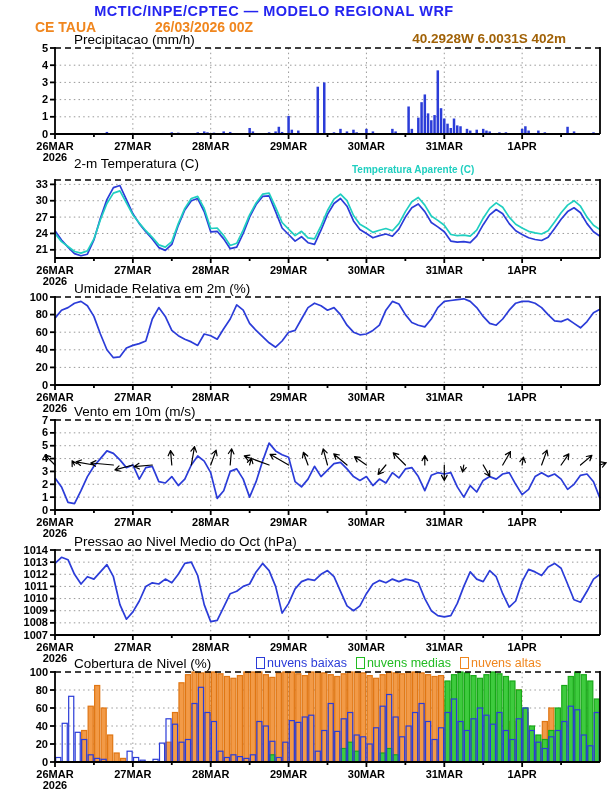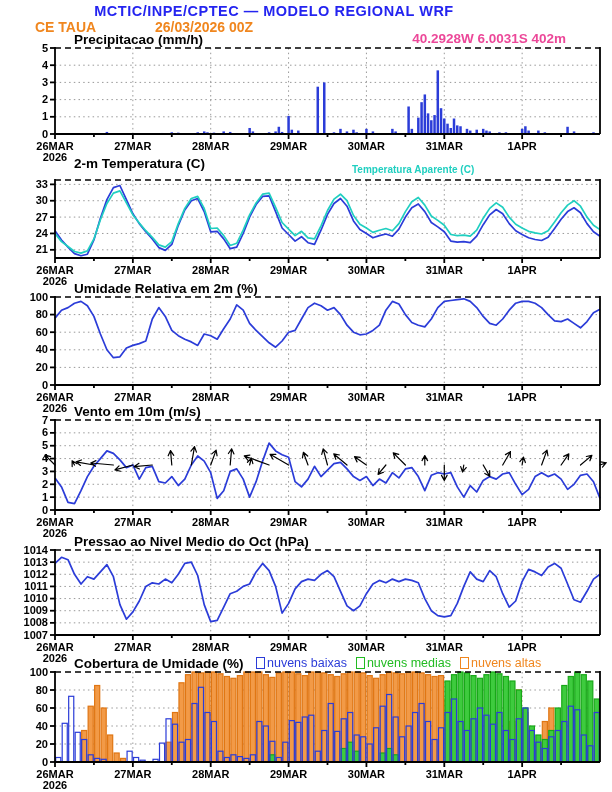--- a/index.html
+++ b/index.html
@@ -3,46 +3,46 @@
 <meta charset="utf-8">
 <style>
   html,body{margin:0;padding:0;}
   body{width:612px;height:792px;position:relative;background:#ffffff;overflow:hidden;
        font-family:"Liberation Sans",sans-serif;}
   .hdr-title{position:absolute;top:3px;left:0;width:548px;text-align:center;
              font-size:14.5px;font-weight:bold;color:#2424f0;letter-spacing:.5px;}
   .hdr-station{position:absolute;top:19px;left:35px;font-size:14px;font-weight:bold;color:#f0861e;}
   .hdr-run{position:absolute;top:19px;left:155px;font-size:14px;font-weight:bold;color:#f0861e;}
   .hdr-coords{position:absolute;top:31px;right:46px;font-size:13.5px;font-weight:bold;color:#f0861e;}
-  .ptitle{position:absolute;left:74px;font-size:13.5px;font-weight:bold;color:#000;z-index:2;white-space:nowrap;}
+  .ptitle{position:absolute;left:74px;font-size:13.5px;font-weight:normal;color:#000;z-index:2;white-space:nowrap;}
   .ptitle2{position:absolute;left:352px;font-size:10px;font-weight:bold;z-index:2;white-space:nowrap;}
   .panel{position:absolute;left:0;width:612px;}
   .tick{font-family:"Liberation Sans",sans-serif;font-weight:bold;font-size:11px;fill:#000;}
   .grid{stroke:#999;stroke-width:1;stroke-dasharray:1.5,3.2;}
   .ftop{stroke:#000;stroke-width:1.5;stroke-dasharray:6,4;}
   .fside{stroke:#000;stroke-width:1.8;}
   .legend{position:absolute;left:256px;top:656px;display:flex;gap:9px;z-index:2;}
   .legend-item{display:flex;align-items:center;gap:2px;font-size:12.5px;font-weight:normal;white-space:nowrap;}
   .legend-swatch{display:inline-block;width:7px;height:10px;border:1.6px solid #000;background:#fff;}
 </style>
 </head>
 <body>
 
 <div class="hdr-title" style="color: rgb(36, 36, 240);">MCTIC/INPE/CPTEC — MODELO REGIONAL WRF</div>
 <div class="hdr-station" style="color: rgb(240, 134, 30);">CE TAUA</div>
 <div class="hdr-run" style="color: rgb(240, 134, 30);">26/03/2026 00Z</div>
-<div class="hdr-coords" style="color: #ec4899;">40.2928W 6.0031S 402m</div>
+<div class="hdr-coords" style="color: #a16207;">40.2928W 6.0031S 402m</div>
 
 <div class="ptitle" style="top:32px">Precipitacao (mm/h)</div>
 <div class="ptitle" style="top:156px">2-m Temperatura (C)</div>
 <div class="ptitle2" style="top: 164px; color: rgb(32, 207, 192);">Temperatura Aparente (C)</div>
 <div class="ptitle" style="top:281px">Umidade Relativa em 2m (%)</div>
 <div class="ptitle" style="top:404px">Vento em 10m (m/s)</div>
 <div class="ptitle" style="top:534px">Pressao ao Nivel Medio do Oct (hPa)</div>
-<div class="ptitle" style="top:656px">Cobertura de Umidade (%)</div>
+<div class="ptitle" style="top:656px">Cobertura de Nivel (%)</div>
 
 <div class="legend">
   <span class="legend-item">
     <span class="legend-swatch" style="border-color: rgb(43, 60, 216);"></span>
     <span class="legend-label" style="color: rgb(43, 60, 216);">nuvens baixas</span>
   </span>
   <span class="legend-item">
     <span class="legend-swatch" style="border-color: rgb(34, 187, 34);"></span>
     <span class="legend-label" style="color: rgb(34, 187, 34);">nuvens medias</span>
   </span>

